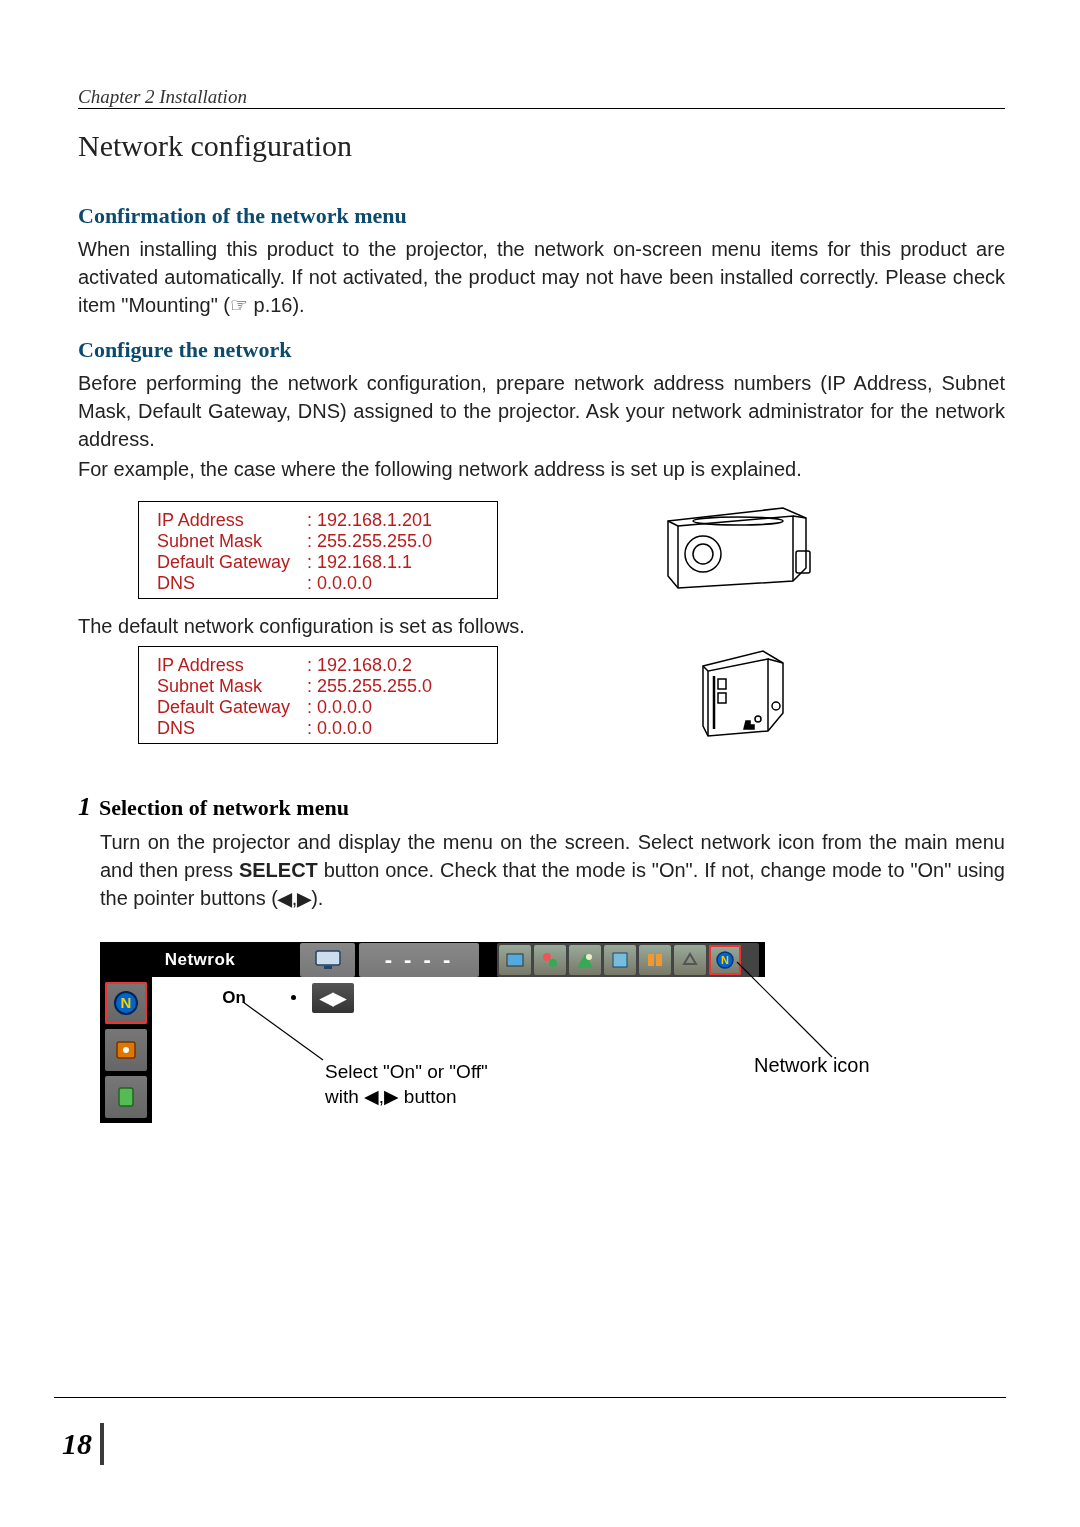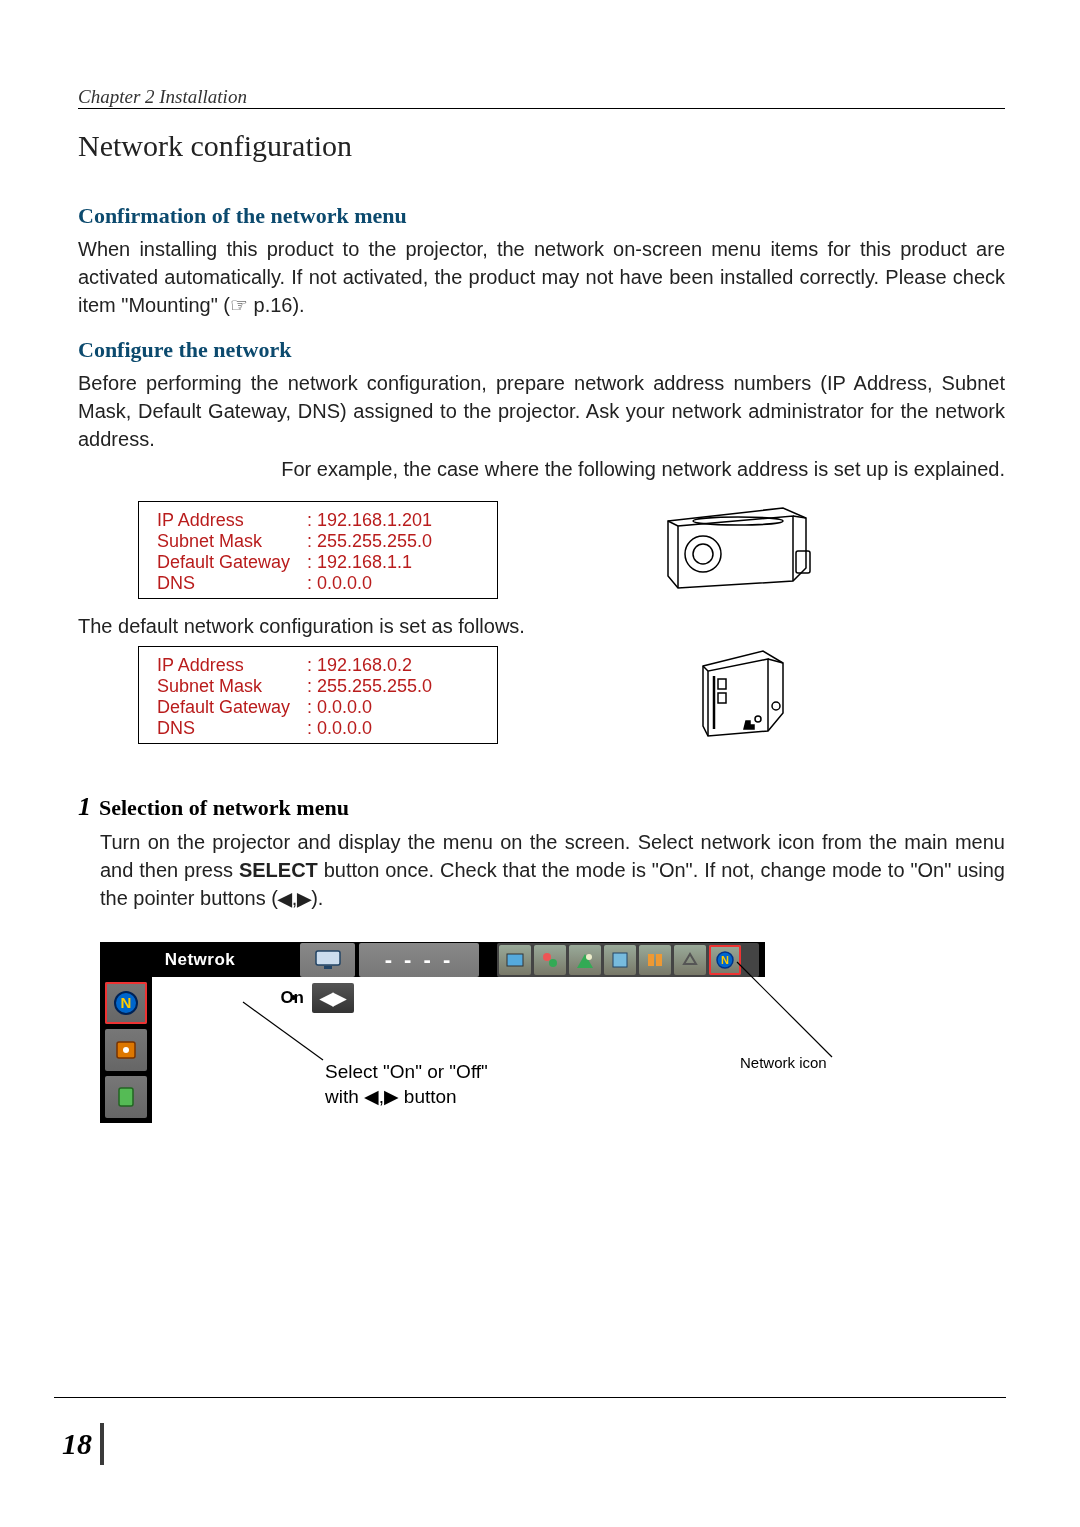--- a/index.html
+++ b/index.html
@@ -158,21 +158,21 @@
   }
   .osd2-side.sel { box-shadow: inset 0 0 0 2px #e33; }
   .osd2-right {
     padding:6px 0 0 12px;
   }
   .osd2-onrow{
     display:flex;align-items:center;gap:8px;
   }
   .osd2-onbox{
     width:140px;height:30px;background:#fff;border-radius:3px;
-    display:flex;align-items:center;justify-content:flex-end;
+    display:flex;align-items:center;justify-content:center;
     font-weight:bold;font-size:17px;
     position:relative;
   }
   .osd2-arrows{
     width:42px;height:30px;
     background:linear-gradient(#555,#333);
     border-radius:2px;
     display:flex;align-items:center;justify-content:center;
     color:#fff;font-size:17px;font-weight:bold;
   }
@@ -209,22 +209,22 @@
     padding-top: 2px;
   }
   .pencil { font-size:16px; margin-right:2px;}
   .osd-annot-wrap {
     position:relative;
     width:665px;
   }
   .annot-networkicon-text{
     position:absolute;
     top:112px;
-    left:640px;
-    font-size:15px;
+    left:654px;
+    font-size:20px;
     white-space:nowrap;
   }
   .annot-onoff-text{
     position:absolute;
     top:118px;
     left:225px;
     font-size:19px;
     line-height:1.3;
   }
 </style>
@@ -234,21 +234,21 @@
 <div class="page">
   <div class="chapter-header">Chapter 2 Installation</div>
 
   <h1 class="section-title">Network configuration</h1>
 
   <div class="sub-title">Confirmation of the network menu</div>
   <p class="body-text">When installing this product to the projector, the network on-screen menu items for this product are activated automatically. If not activated, the product may not have been installed correctly. Please check item "Mounting" (☞ p.16).</p>
 
   <div class="sub-title">Configure the network</div>
   <p class="body-text" style="margin-bottom:2px;">Before performing the network configuration, prepare network address numbers (IP Address, Subnet Mask, Default Gateway, DNS) assigned to the projector. Ask your network administrator for the network address.</p>
-  <p class="body-text" style="text-align:right;">For example, the case where the following network address is set up is explained.</p>
+  <p class="body-text" style="text-align:left;">For example, the case where the following network address is set up is explained.</p>
 
   <div class="config-row">
     <div class="config-box">
       <div class="row">
           <span class="label">IP Address</span>
           <span class="val">192.168.1.201</span>
         </div>
       <div class="row">
           <span class="label">Subnet Mask</span>
           <span class="val">255.255.255.0</span>

